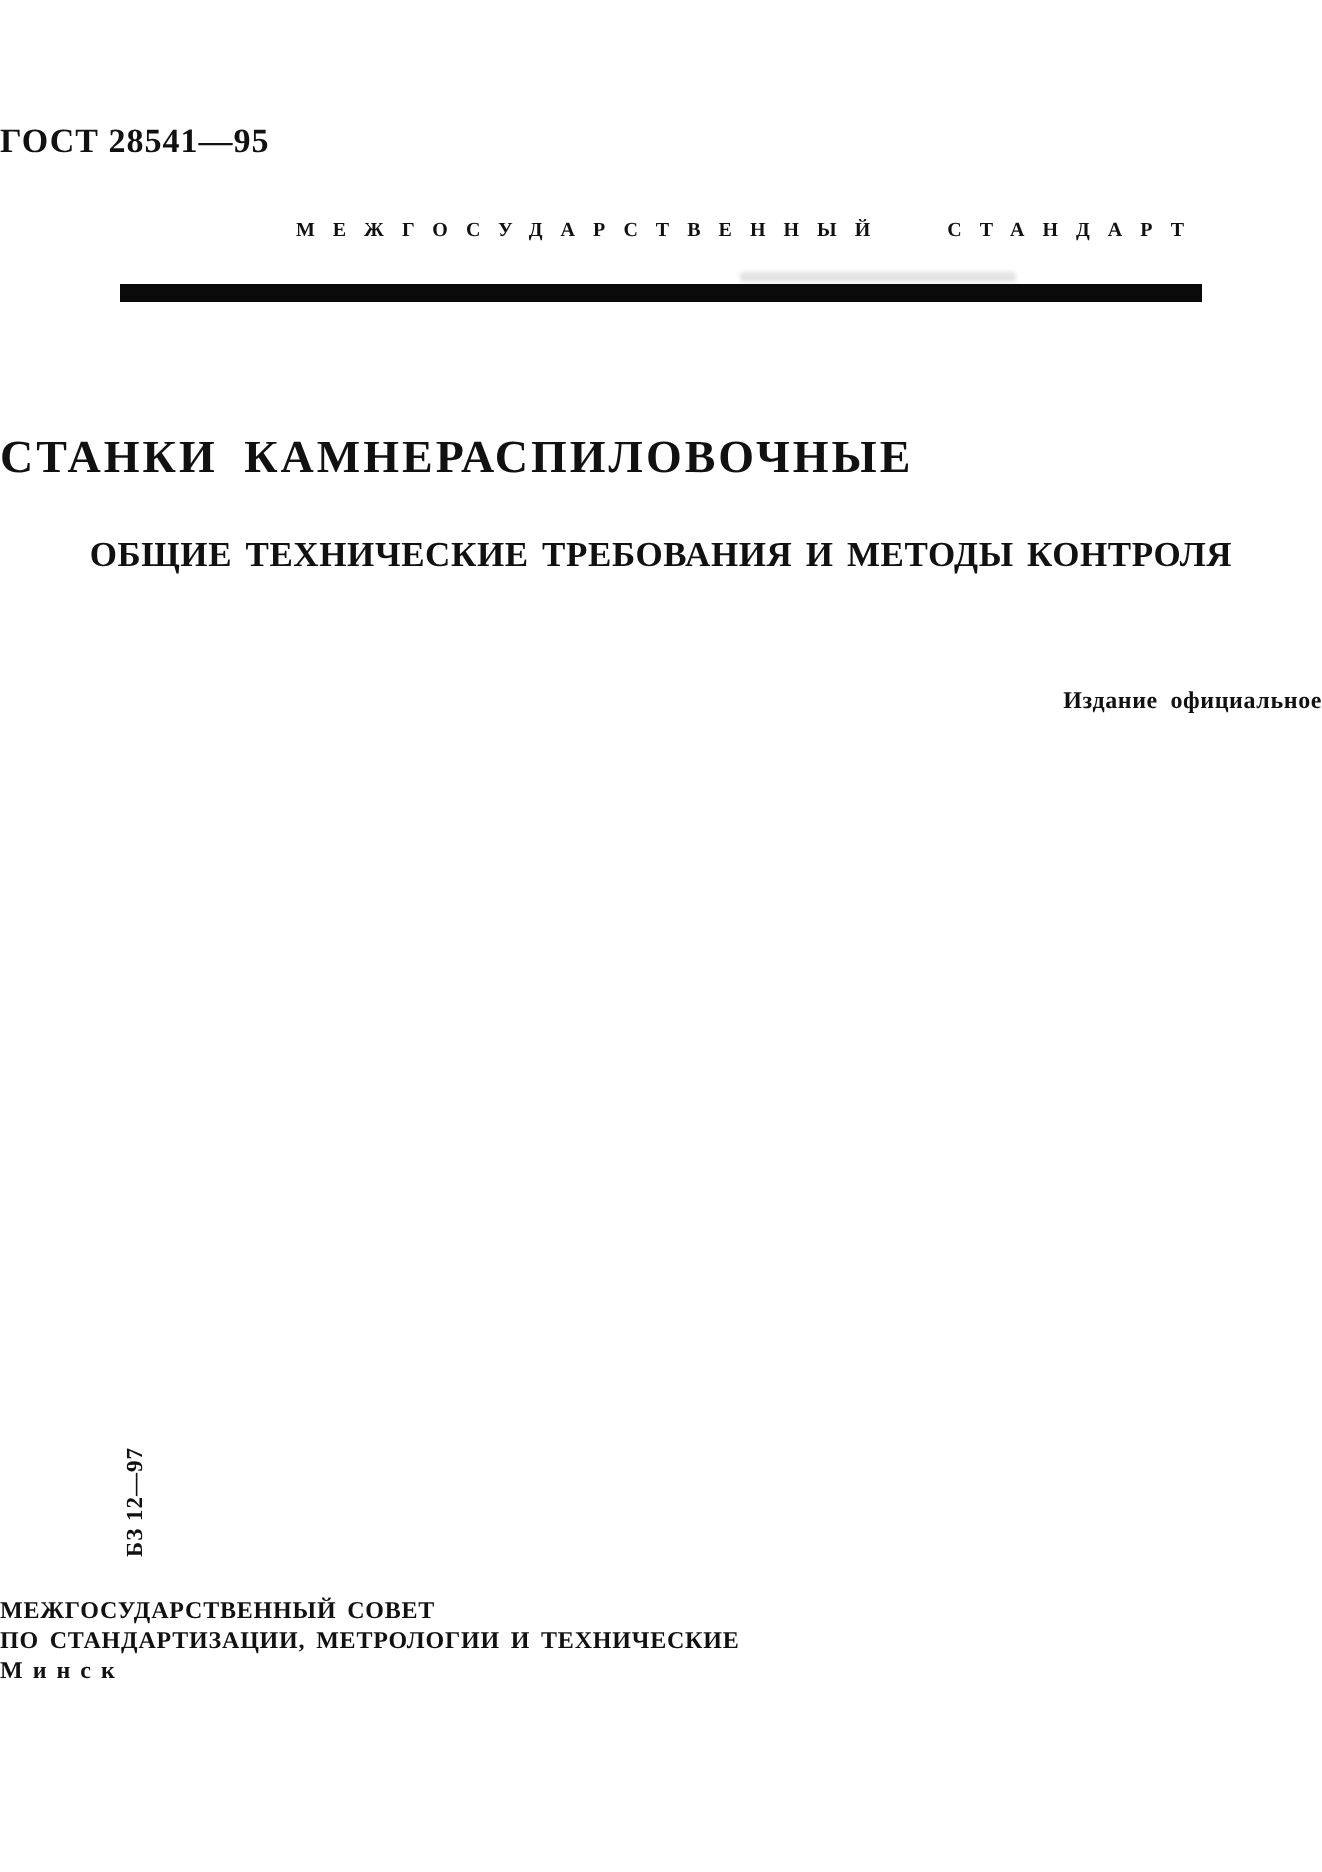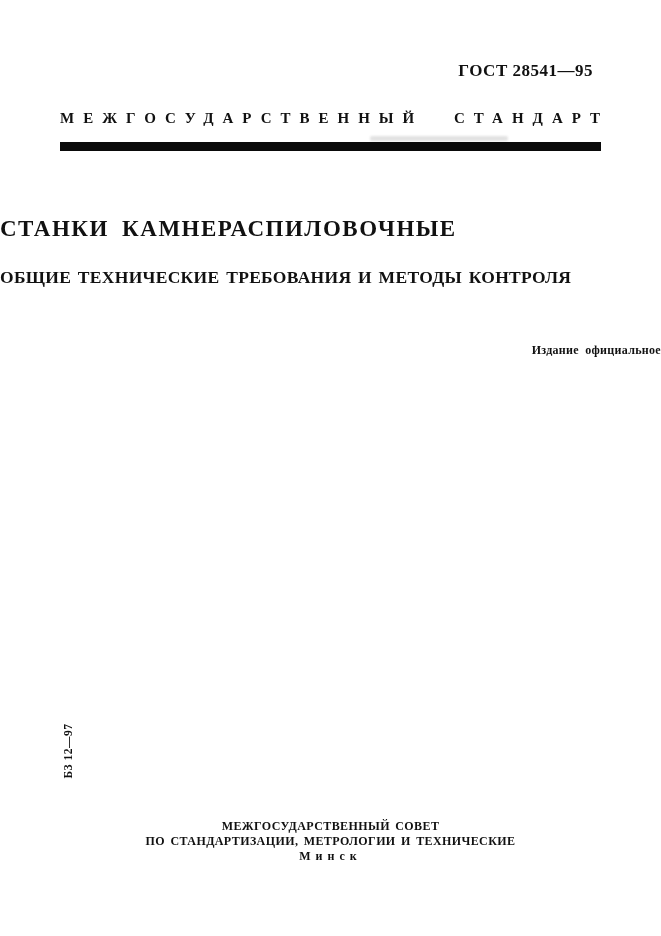--- a/index.html
+++ b/index.html
@@ -14,33 +14,32 @@
     background: #ffffff;
     font-family: "Liberation Serif", "DejaVu Serif", serif;
     color: #111111;
     overflow: hidden;
   }
   .doc-number {
     position: absolute;
     top: 61px;
     left: 0;
     right: 68px;
-    text-align: right;
     font-size: 17px;
     font-weight: bold;
     letter-spacing: 0.5px;
     white-space: nowrap;
   }
   .standard-type {
     position: absolute;
     top: 110px;
     left: 60px;
     width: 541px;
-    text-align: center;
-    font-size: 15px;
+    text-align: right;
+    font-size: 10px;
     font-weight: bold;
     letter-spacing: 9px;
     word-spacing: 18px;
     white-space: nowrap;
   }
   .rule-bar {
     position: absolute;
     top: 142px;
     left: 60px;
     width: 541px;
@@ -68,21 +67,21 @@
     font-weight: bold;
     letter-spacing: 1.5px;
     word-spacing: 6px;
     white-space: nowrap;
   }
   .doc-subtitle {
     position: absolute;
     top: 267px;
     left: 0;
     width: 100%;
-    text-align: left;
+    text-align: center;
     font-size: 17.5px;
     font-weight: bold;
     letter-spacing: 0.3px;
     word-spacing: 2px;
     white-space: nowrap;
   }
   .edition-note {
     position: absolute;
     top: 343px;
     left: 0;
@@ -107,25 +106,24 @@
     font-size: 11.5px;
     font-weight: bold;
     white-space: nowrap;
     letter-spacing: 0.5px;
   }
   .footer-block {
     position: absolute;
     top: 798px;
     left: 0;
     width: 100%;
-    text-align: center;
+    text-align: left;
     font-size: 12px;
     font-weight: bold;
     line-height: 15px;
-    margin-top: 21px;
   }
   .footer-line {
     letter-spacing: 0.4px;
     word-spacing: 2px;
     white-space: nowrap;
   }
   .footer-city {
     letter-spacing: 5px;
     margin-top: 0px;
   }

